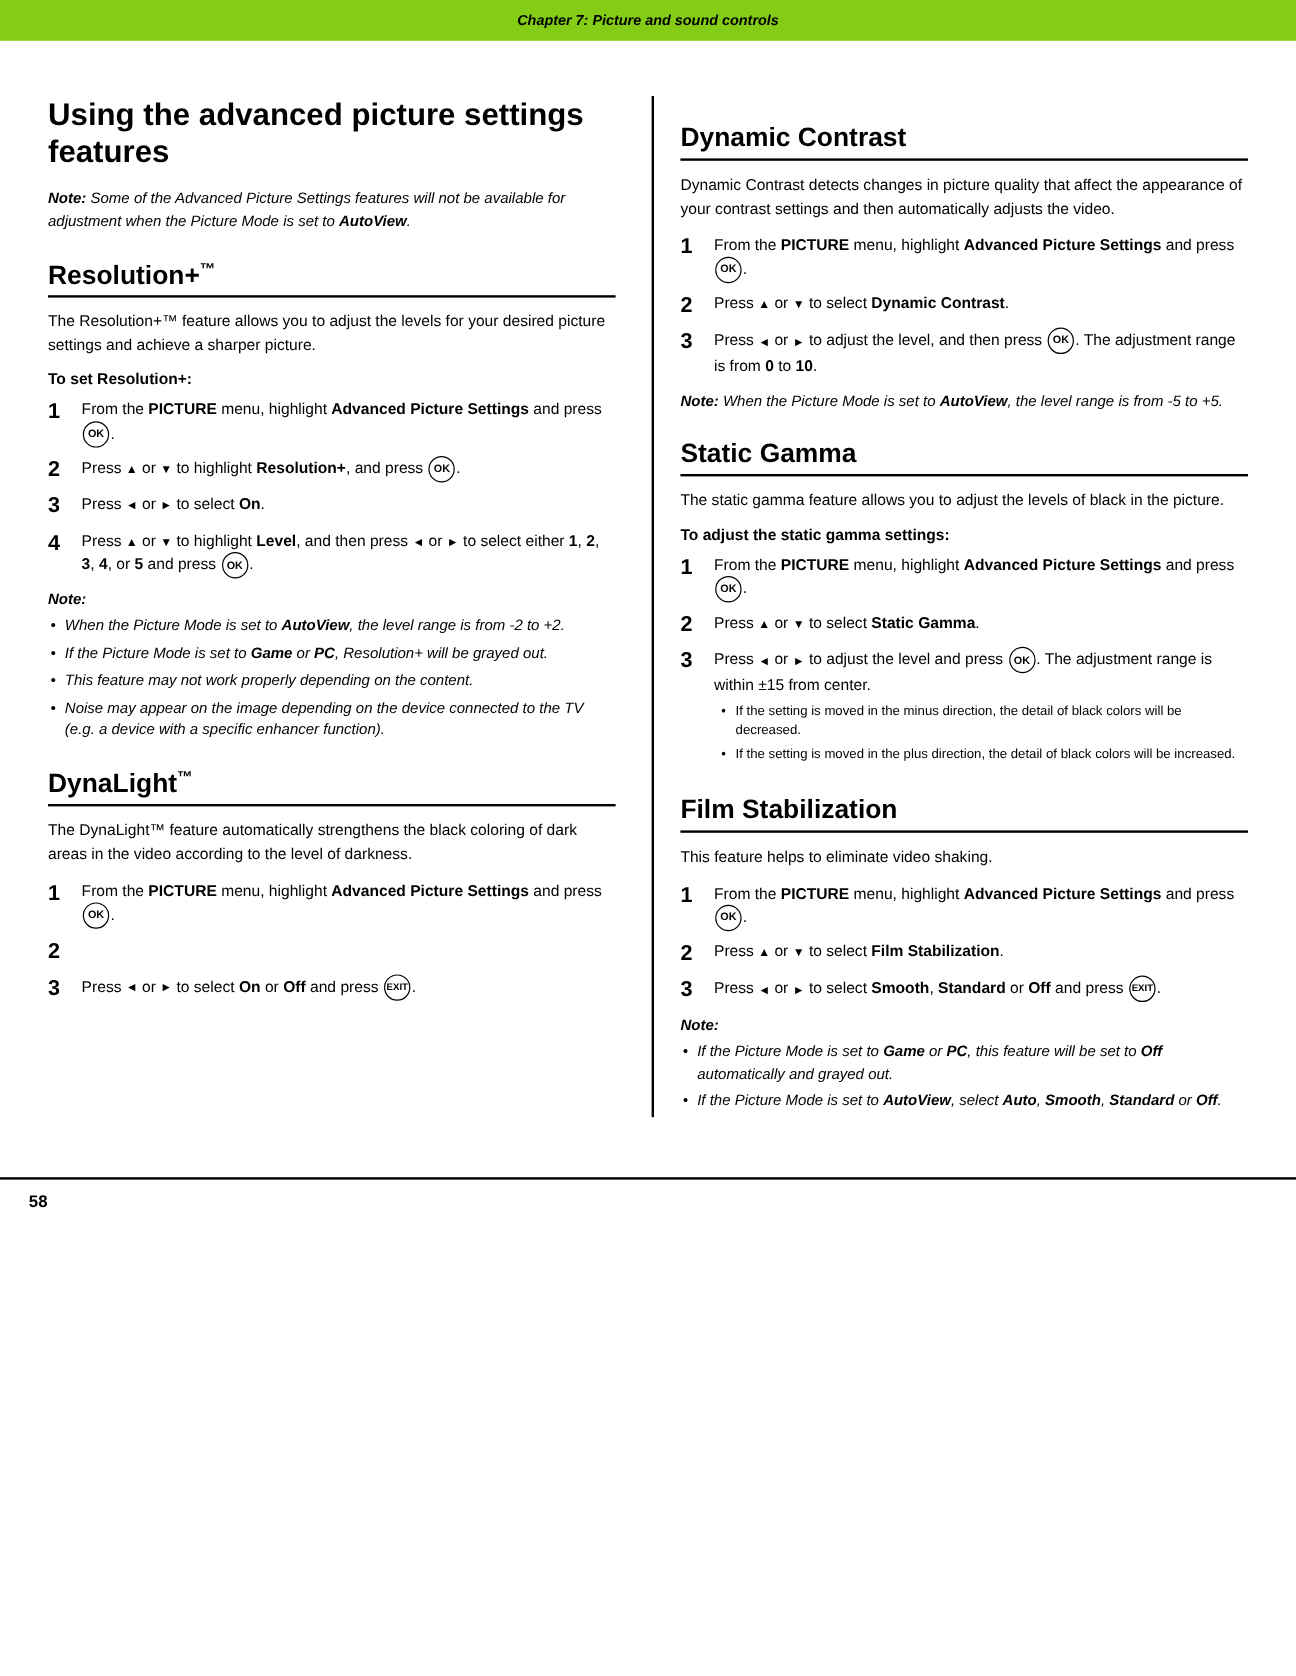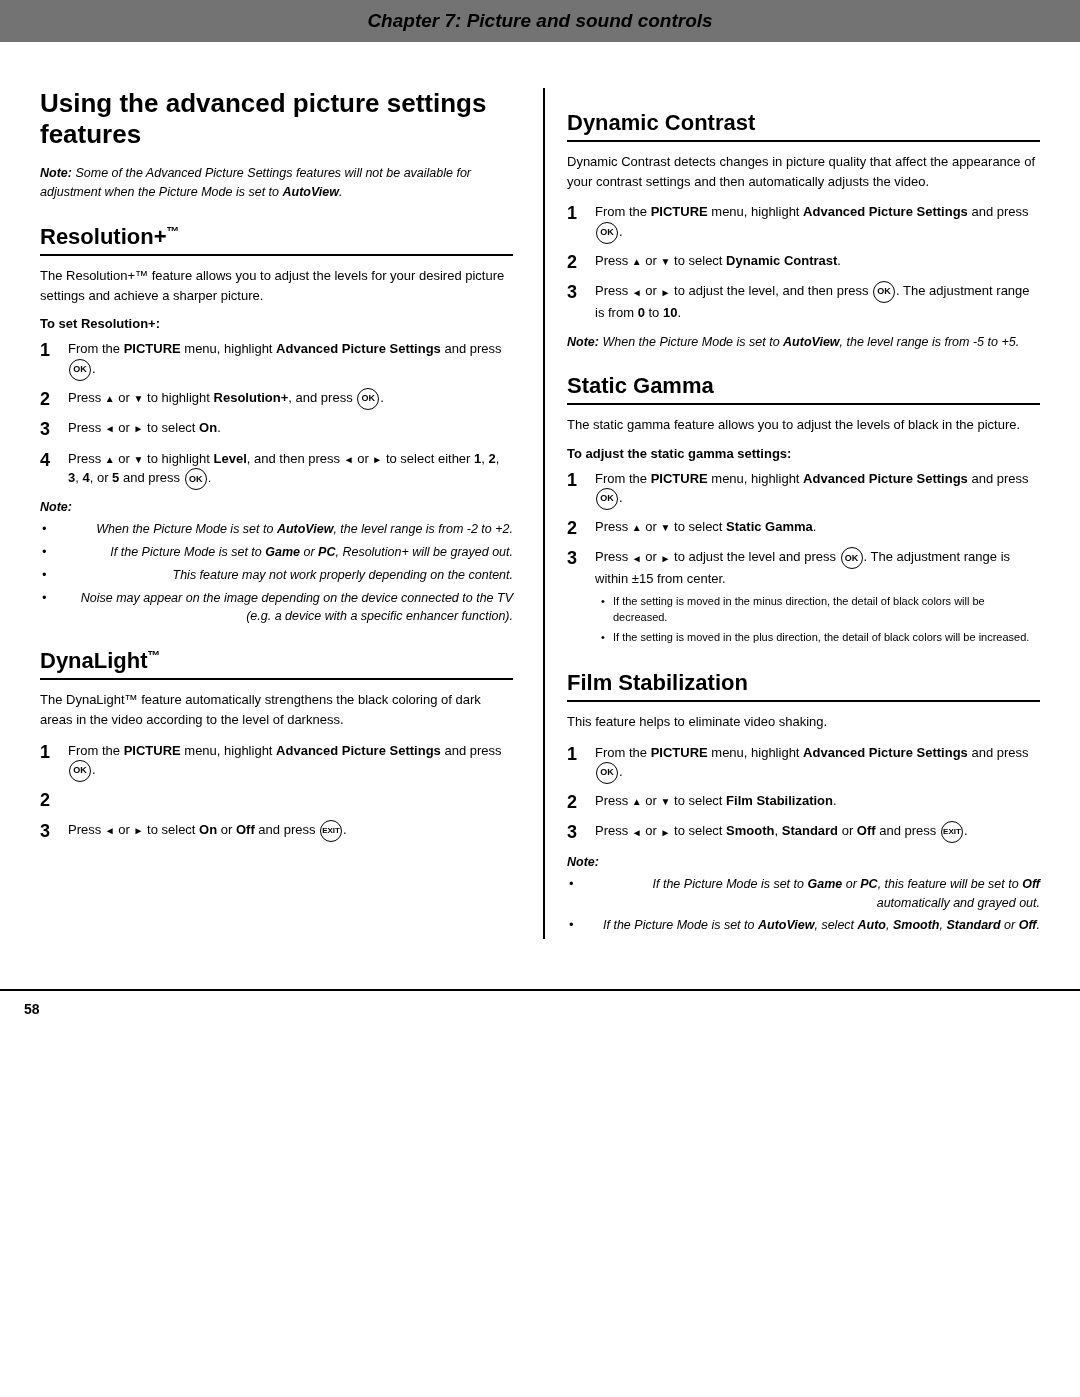--- a/index.html
+++ b/index.html
@@ -6,26 +6,26 @@
     body {
       font-family: Arial, Helvetica, sans-serif;
       font-size: 13px;
       background: #fff;
       color: #000;
       width: 1080px;
       min-height: 1397px;
     }
 
     .page-header {
-      background: #737373;
+      background: #84cc16;
       text-align: center;
       padding: 10px;
       font-style: italic;
       font-weight: bold;
-      font-size: 19px;
+      font-size: 12px;
     }
 
     .page-content {
       display: flex;
       padding: 30px 40px 40px 40px;
       gap: 12px;
       margin-top: 16px;
     }
 
     .left-column {
@@ -149,21 +149,20 @@
       font-style: italic;
       font-size: 12.5px;
       line-height: 1.5;
       margin-top: 8px;
     }
 
     .bullet-notes {
       list-style: none;
       padding: 0;
       margin-top: 6px;
-      text-align: right;
     }
 
     .bullet-notes li {
       font-size: 12.5px;
       font-style: italic;
       line-height: 1.5;
       margin-bottom: 4px;
       padding-left: 14px;
       position: relative;
     }

